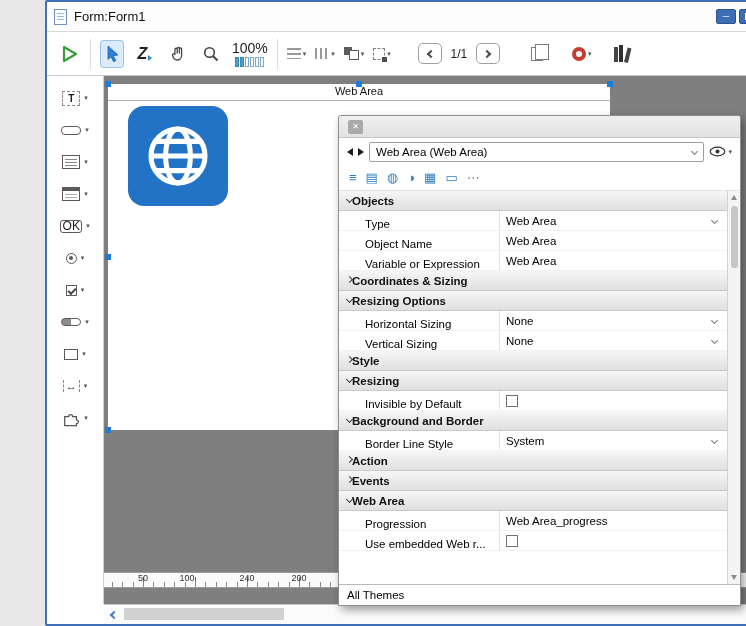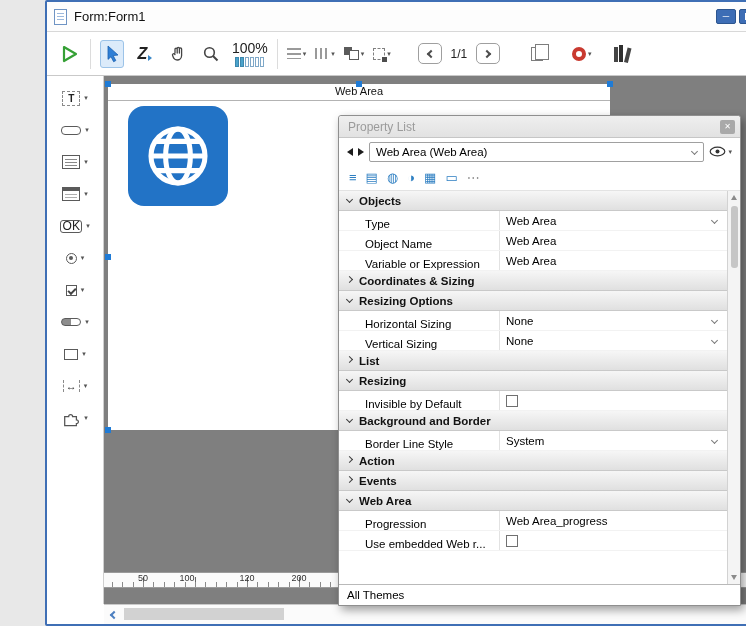--- a/index.html
+++ b/index.html
@@ -134,21 +134,21 @@
   .ddchev { width:5px; height:5px; border-left:1.6px solid #7a7a7a; border-bottom:1.6px solid #7a7a7a;
             transform:rotate(-45deg); display:inline-block; }
   .eyewrap { display:flex; align-items:center; gap:2px; }
   .pthemes { height:26px; display:flex; align-items:center; gap:9px; padding:0 10px;
              border-bottom:1px solid #e3e3e3; }
   .pthemes span { color:#2e7fc2; font-size:13px; line-height:1; }
   .pthemes span:last-child { color:#777; }
 
   .pbody { flex:1; display:flex; min-height:0; }
   .prows { flex:1; overflow:hidden; background:#fff; }
-  .psec { height:20px; display:flex; align-items:center; gap:7px; padding-left:8px;
+  .psec { height:20px; display:flex; align-items:center; gap:0; padding-left:8px;
           background:linear-gradient(#f6f6f6,#e0e0e0); border-bottom:1px solid #c9c9c9;
           font-weight:bold; color:#111; }
   .schev { width:5px; height:5px; border-right:1.6px solid #3c3c3c; border-bottom:1.6px solid #3c3c3c;
            display:inline-block; margin-top:-2px; }
   .schev.exp { transform:rotate(45deg); }
   .schev.col { transform:rotate(-45deg); }
   .prow { position:relative; height:20px; display:flex; align-items:flex-end; background:#fff;
           border-bottom:1px solid #f2f2f2; }
   .plabel { padding-left:26px; color:#000; white-space:nowrap; }
   .pvalue { position:absolute; left:160px; right:0; top:0; bottom:0; display:flex; align-items:center;
@@ -348,27 +348,26 @@
       <span class="handle" style="left:503px; top:5px;"></span>
       <span class="handle" style="left:1px; top:178px;"></span>
       <span class="handle" style="left:1px; top:351px;"></span>
       <span class="handle" style="left:252px; top:351px;"></span>
 
       <div class="ruler">
         <div class="major"></div>
         <div class="minor"></div>
         <span class="rnum" style="left:28px;">50</span>
         <span class="rnum" style="left:72px;">100</span>
-        <span class="rnum" style="left:132px;">120</span>
+        <span class="rnum" style="left:132px;">240</span>
         <span class="rnum" style="left:184px;">200</span>
       </div>
 
       <div class="plist">
         <div class="ptitlebar">
-          <span class="ptitle">Property List</span>
           <span class="pclose">✕</span>
         </div>
         <div class="pselrow">
           <span class="tri l"></span>
           <span class="tri r"></span>
           <span class="psel">
             <span>Web Area (Web Area)</span>
             <span class="ddchev"></span>
           </span>
           <span class="eyewrap">
@@ -435,21 +434,21 @@
             <div class="prow">
               <span class="plabel">Vertical Sizing</span>
               <span class="pvalue">
                 <span>None</span>
                 <span class="ddchev"></span>
               </span>
             </div>
 
             <div class="psec">
               <span class="schev col"></span>
-              <span>List</span>
+              <span>Style</span>
             </div>
 
             <div class="psec">
               <span class="schev exp"></span>
               <span>Resizing</span>
             </div>
             <div class="prow">
               <span class="plabel">Invisible by Default</span>
               <span class="pvalue">
                 <span class="pcheck"></span>

